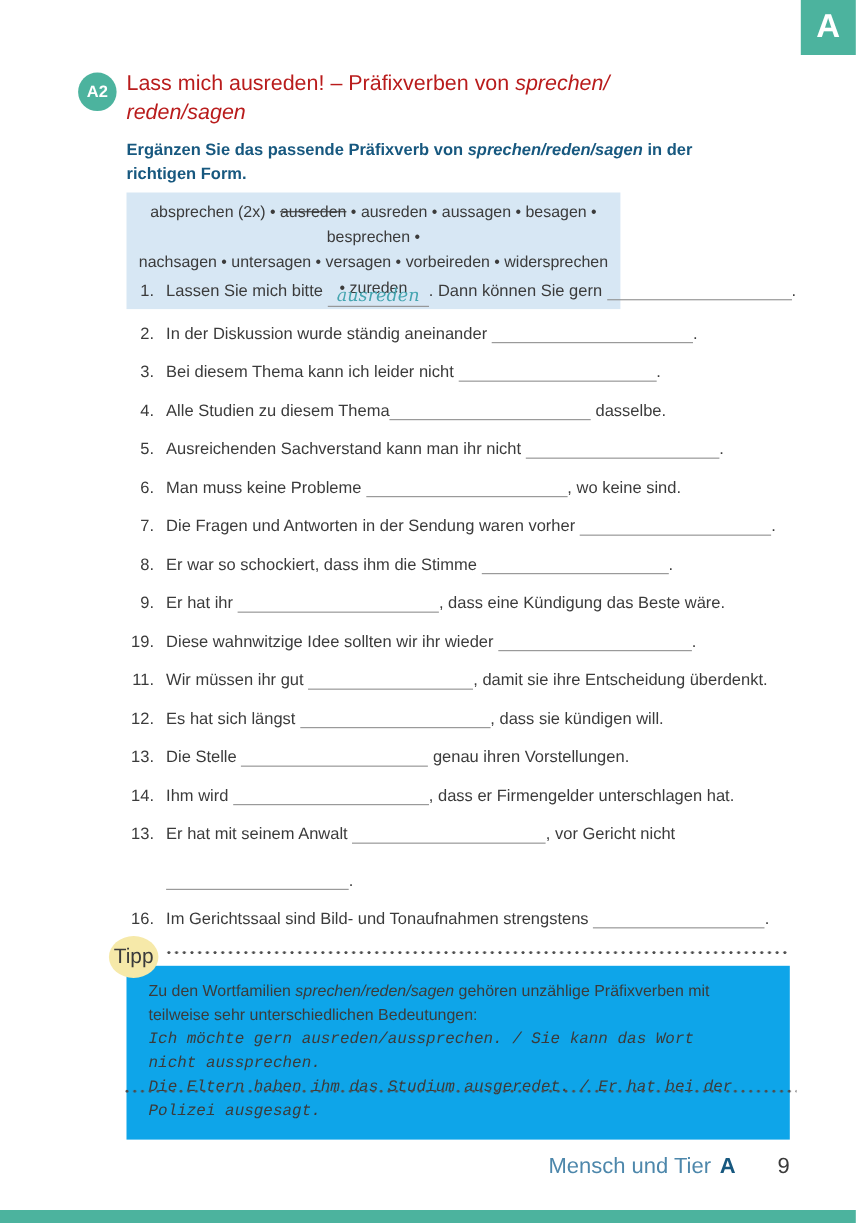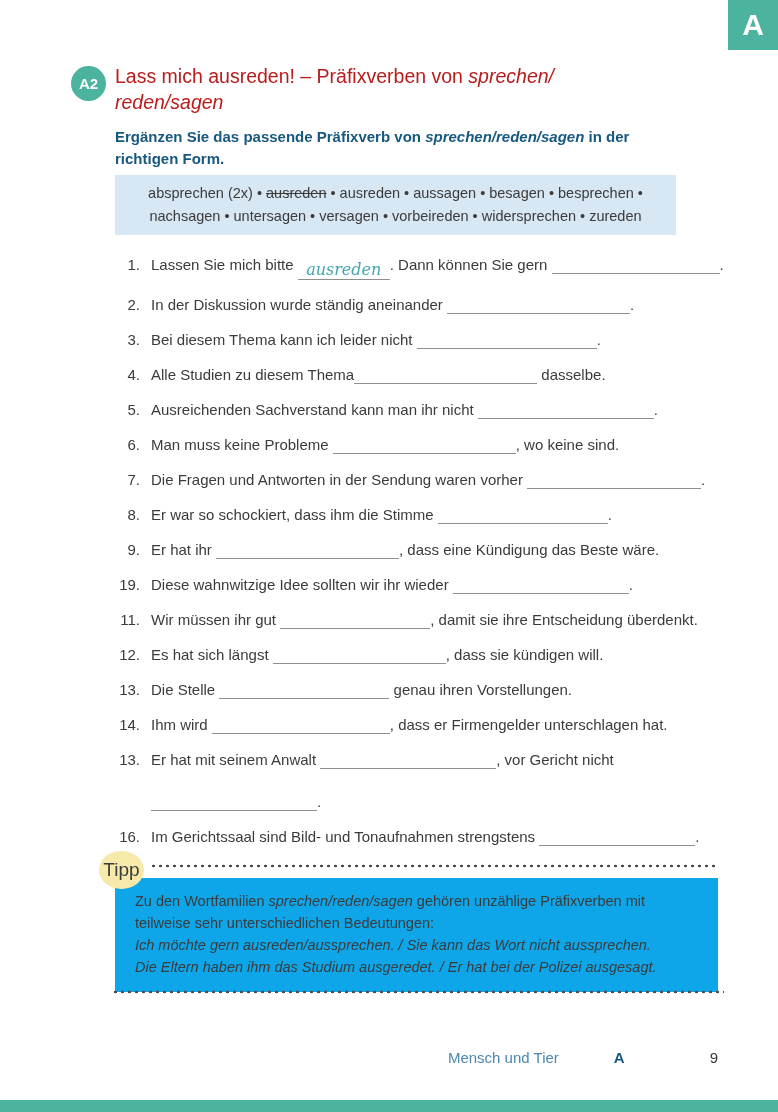--- a/index.html
+++ b/index.html
@@ -34,21 +34,21 @@
   .title em { font-style:italic; }
 
   .instruction {
     position:absolute; left:115px; top:126px; width:548px;
     color:#17587f; font-size:15px; font-weight:bold; line-height:22px;
   }
   .instruction em { font-style:italic; }
 
   
   .wordbox {
-    position:absolute; left:115px; top:175px; width:561px;
+    position:absolute; left:115px; top:175px; width:449px;
     background:#d7e7f4; padding:7px 8px;
     font-size:14.5px; line-height:23px; text-align:center; color:#3b3b3b;
   }
   .wordbox .struck { text-decoration:line-through; }
 
   
   .items { position:absolute; left:110px; top:254px; width:630px; }
   .item { display:flex; margin-bottom:14px; font-size:15px; line-height:21px; }
   .item .num { width:30px; text-align:right; flex:0 0 30px; }
   .item .body { flex:1; margin-left:11px; }
@@ -76,26 +76,26 @@
     background-size:7px 4px; background-repeat:repeat-x;
   }
   .dotted-top { left:150px; top:864px; width:568px; }
   .dotted-bottom { left:112px; top:990px; width:612px; }
   .tip-box {
     position:absolute; left:115px; top:878px; width:603px;
     background:#0ea5e9; padding:12px 40px 14px 20px;
     font-size:14.5px; line-height:22px; color:#3b3b3b;
   }
   .tip-box em { font-style:italic; }
-  .tip-example { font-style:italic; }
+  .tip-example { font-style:italic;font-family:Liberation Mono, monospace; }
 
   
   .footer {
     position:absolute; top:1049px; right:60px;
-    font-size:15px; display:flex; align-items:center;gap:47px;
+    font-size:20px; display:flex; align-items:center;
   }
   .footer .chapter { color:#4d87ab; }
   .footer .section { color:#17587f; font-weight:bold; margin-left:8px; }
   .footer .pagenum { color:#3b3b3b; margin-left:38px; }
 
   .bottom-bar {
     position:absolute; left:0; bottom:0; width:778px; height:12px;
     background:#4cb39e;
   }
 </style>

